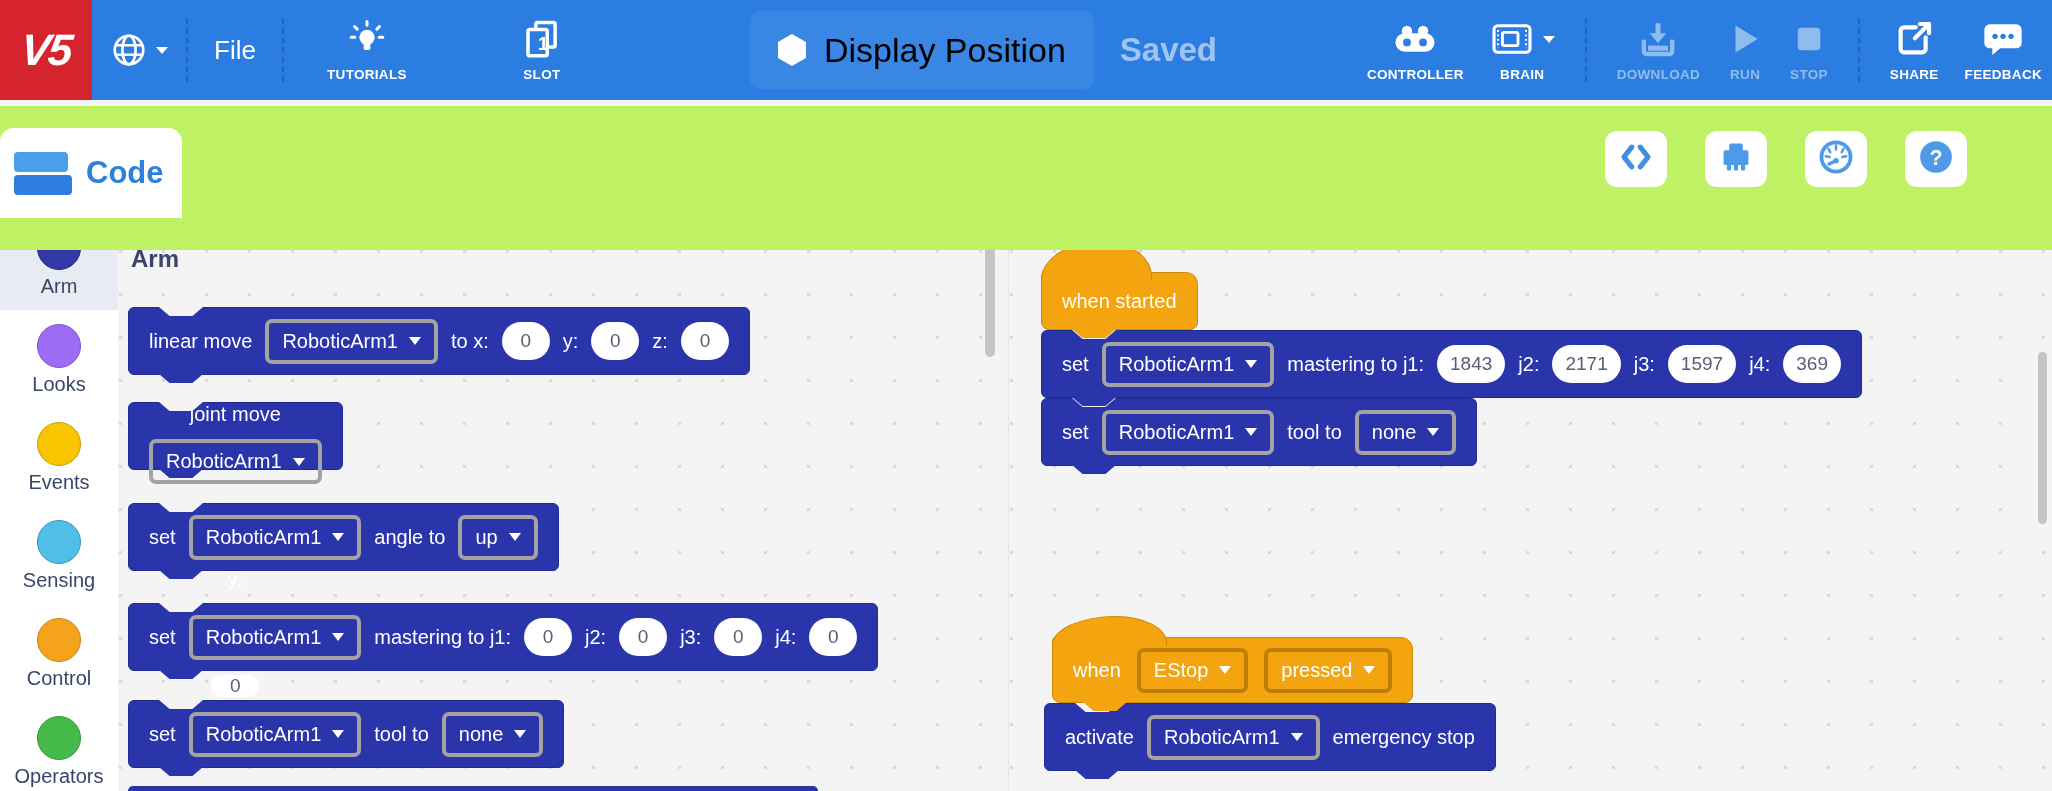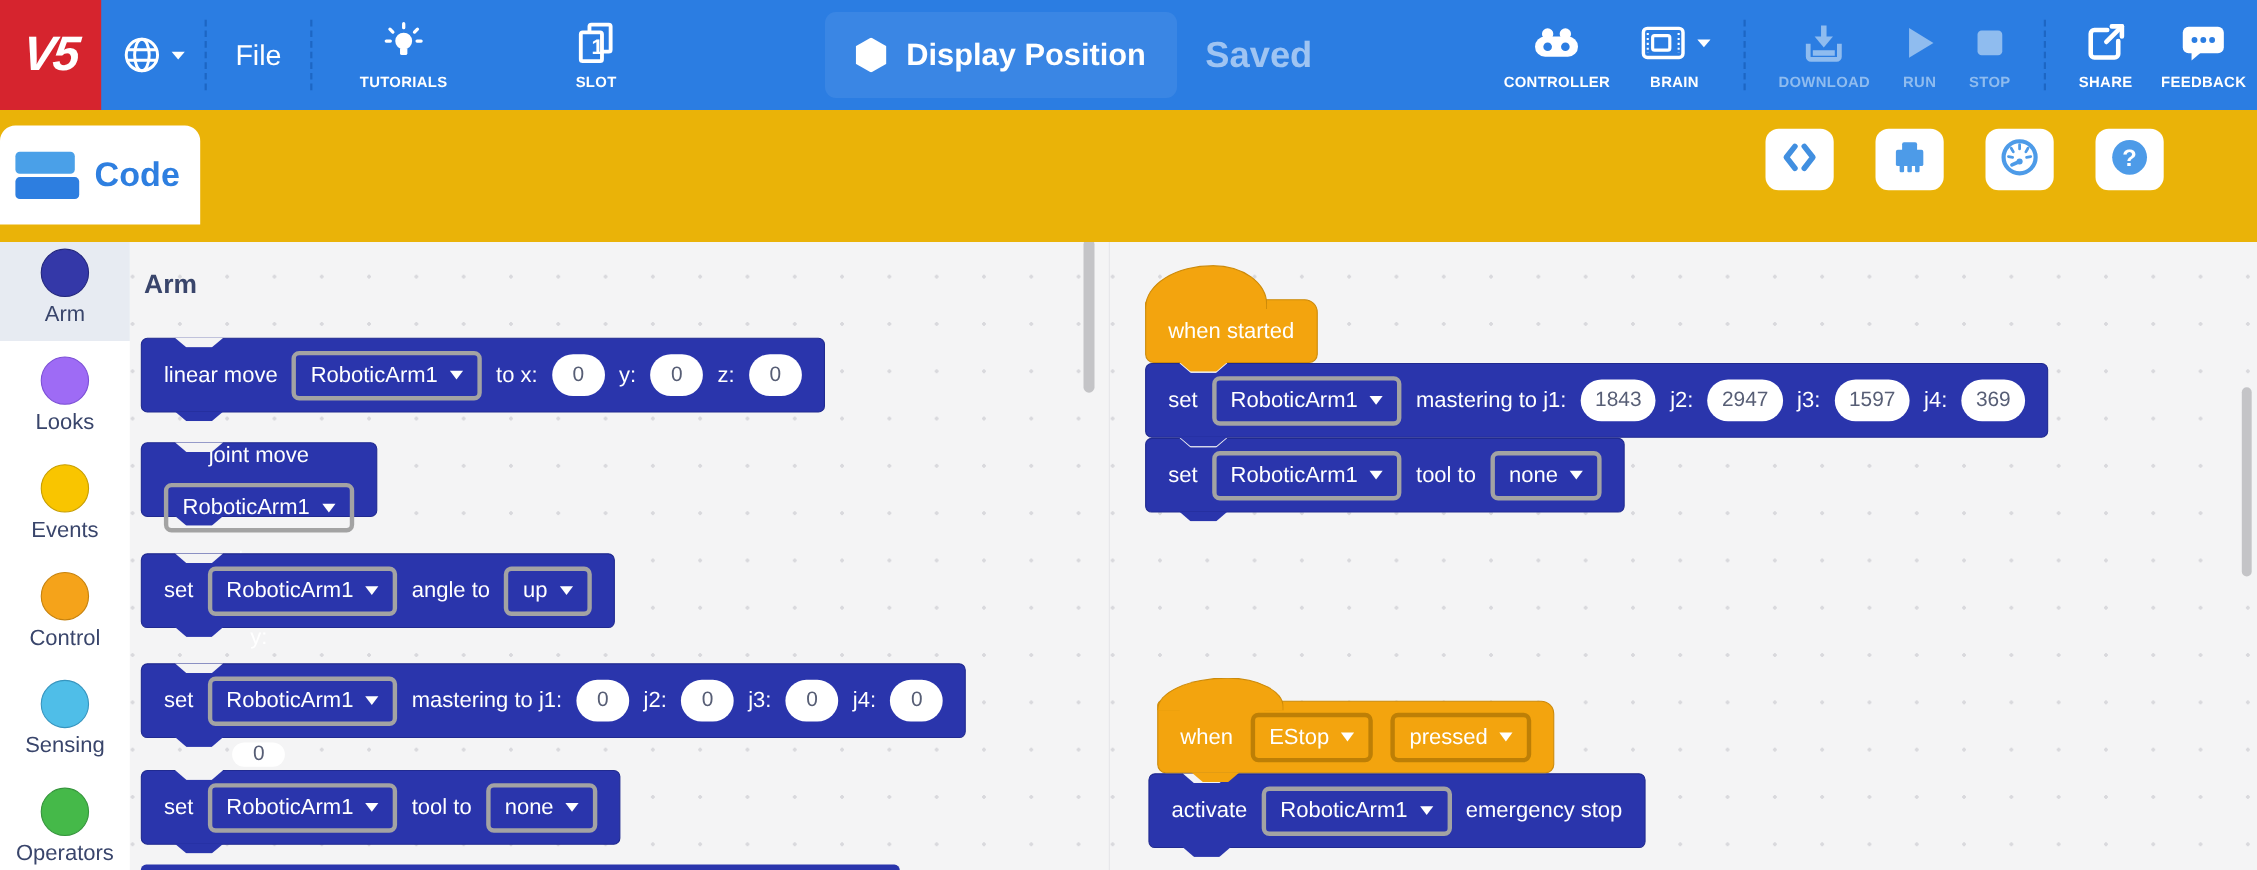--- a/index.html
+++ b/index.html
@@ -13,28 +13,28 @@
   .hd-item { display:flex; flex-direction:column; align-items:center; justify-content:center; gap:7px; color:#fff; cursor:pointer; }
   .hd-item .lbl { font-size:13.5px; font-weight:bold; letter-spacing:.3px; }
   .hd-item.disabled { color:#8FBCEF; }
   .hd-div { height:64px; border-left:2px dashed #1D66C4; margin:0 4px; }
   .globe-wrap { display:flex; align-items:center; gap:8px; margin-left:18px; cursor:pointer; }
   .file-label { color:#fff; font-size:26px; margin:0 22px; cursor:pointer; }
   .caret { width:0; height:0; border-left:6px solid transparent; border-right:6px solid transparent; border-top:7px solid #fff; }
   .tutorials { margin-left:26px; width:106px; }
   .slot { margin-left:92px; width:60px; }
   .project-pill { margin-left:178px; height:78px; border-radius:10px; background:#3A86E4; display:flex; align-items:center; gap:18px; padding:0 28px; cursor:pointer; }
-  .project-pill .title { color:#ffffff; font-size:28px;font-weight:bold; }
+  .project-pill .title { color:#000000; font-size:34px; }
   .hex { width:28px; height:32px; background:#fff; clip-path:polygon(50% 0,100% 25%,100% 75%,50% 100%,0 75%,0 25%); }
   .saved { color:rgba(255,255,255,.55); font-size:33px; margin-left:26px;font-weight:bold; }
   .hd-right { margin-left:auto; margin-right:10px; display:flex; align-items:center; gap:26px; }
   .icon-slot { height:42px; display:flex; align-items:center; justify-content:center; }
 
   
-  .toolbar2 { position:absolute; left:0; top:92px; width:2052px; height:128px; background:#eab308; z-index:10; }
+  .toolbar2 { position:absolute; left:0; top:106px; width:2052px; height:144px; background:#bef264; z-index:10; }
   .code-tab { position:absolute; left:0; top:22px; width:182px; height:90px; background:#fff; border-radius:14px 14px 0 0; display:flex; align-items:center; gap:14px; padding-left:14px; cursor:pointer; }
   .code-tab .code-txt { color:#2E7FE0; font-size:31px; font-weight:600; }
   .code-icon { display:flex; flex-direction:column; gap:3px; }
   .code-icon i { display:block; width:54px; height:20px; border-radius:4px; }
   .code-icon i:first-child { background:#4AA0E8; }
   .code-icon i:last-child { background:#2D7EE0; width:58px; }
   .tb-buttons { position:absolute; right:85px; top:25px; display:flex; gap:38px; }
   .tb-btn { width:62px; height:56px; background:#fff; border-radius:12px; display:flex; align-items:center; justify-content:center; cursor:pointer; }
 
   
@@ -269,26 +269,26 @@
     </div>
     <div class="cat-item">
       <i class="cat-circle" style="background-color: rgb(158, 107, 245); border-color: rgb(124, 80, 214);"></i>
       <span class="cat-label">Looks</span>
     </div>
     <div class="cat-item">
       <i class="cat-circle" style="background-color: rgb(249, 197, 0); border-color: rgb(199, 158, 0);"></i>
       <span class="cat-label">Events</span>
     </div>
     <div class="cat-item">
+      <i class="cat-circle" style="background-color: rgb(79, 190, 232); border-color: rgb(55, 149, 191);"></i>
+      <span class="cat-label">Sensing</span>
+    </div>
+    <div class="cat-item">
       <i class="cat-circle" style="background-color: rgb(245, 163, 26); border-color: rgb(198, 130, 13);"></i>
       <span class="cat-label">Control</span>
-    </div>
-    <div class="cat-item">
-      <i class="cat-circle" style="background-color: rgb(79, 190, 232); border-color: rgb(55, 149, 191);"></i>
-      <span class="cat-label">Sensing</span>
     </div>
     <div class="cat-item">
       <i class="cat-circle" style="background-color: rgb(69, 185, 73); border-color: rgb(53, 149, 60);"></i>
       <span class="cat-label">Operators</span>
     </div>
   </div>
 
   <div class="palette dotbg">
     <div class="palette-header">Arm</div>
     <div class="vblock" style="left:10px; top:95px;">
@@ -370,21 +370,21 @@
     </div>
     <div class="vblock" style="left:32px; top:118px; z-index:5;">
         <span class="seg-label">set</span>
         <span class="seg-dropdown">
           <span>RoboticArm1</span>
           <i class="dd-caret"></i>
         </span>
         <span class="seg-label">mastering to j1:</span>
         <span class="seg-input">1843</span>
         <span class="seg-label">j2:</span>
-        <span class="seg-input">2947</span>
+        <span class="seg-input">2171</span>
         <span class="seg-label">j3:</span>
         <span class="seg-input">1597</span>
         <span class="seg-label">j4:</span>
         <span class="seg-input">369</span>
       </div>
     <div class="vblock" style="left:32px; top:186px; z-index:4;">
         <span class="seg-label">set</span>
         <span class="seg-dropdown">
           <span>RoboticArm1</span>
           <i class="dd-caret"></i>

